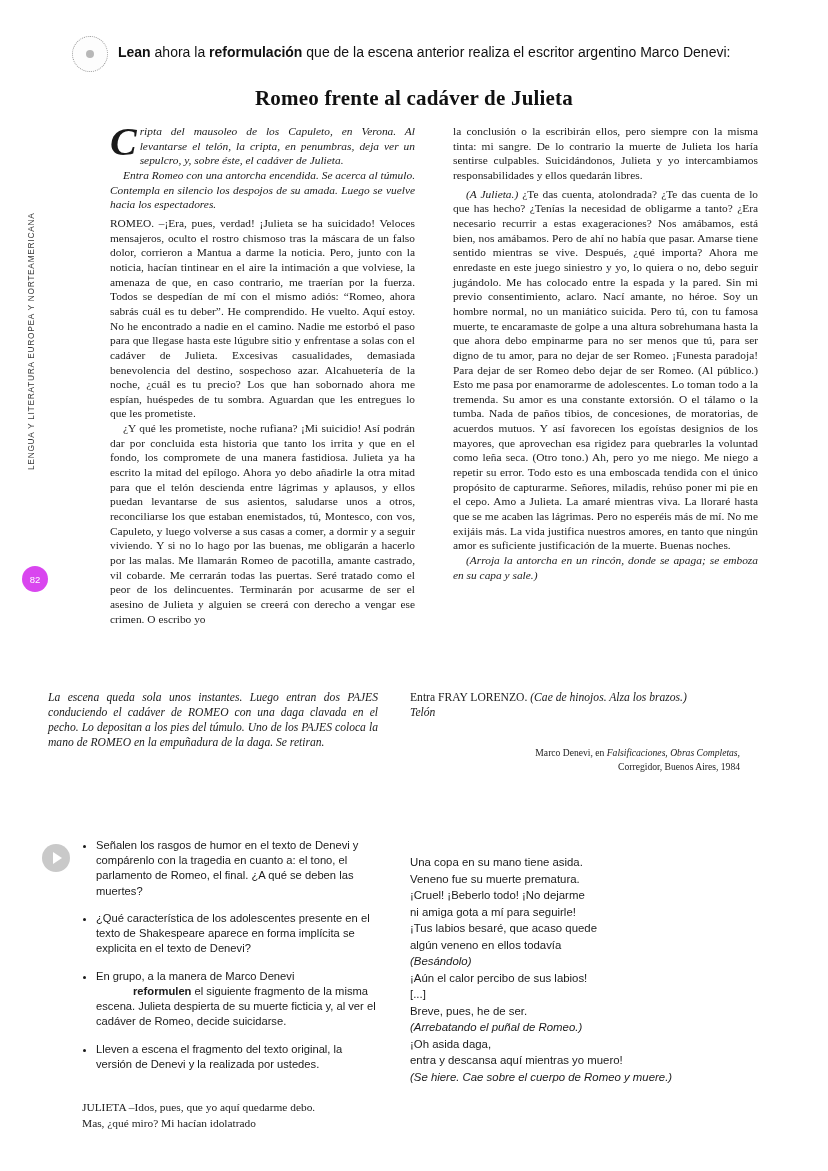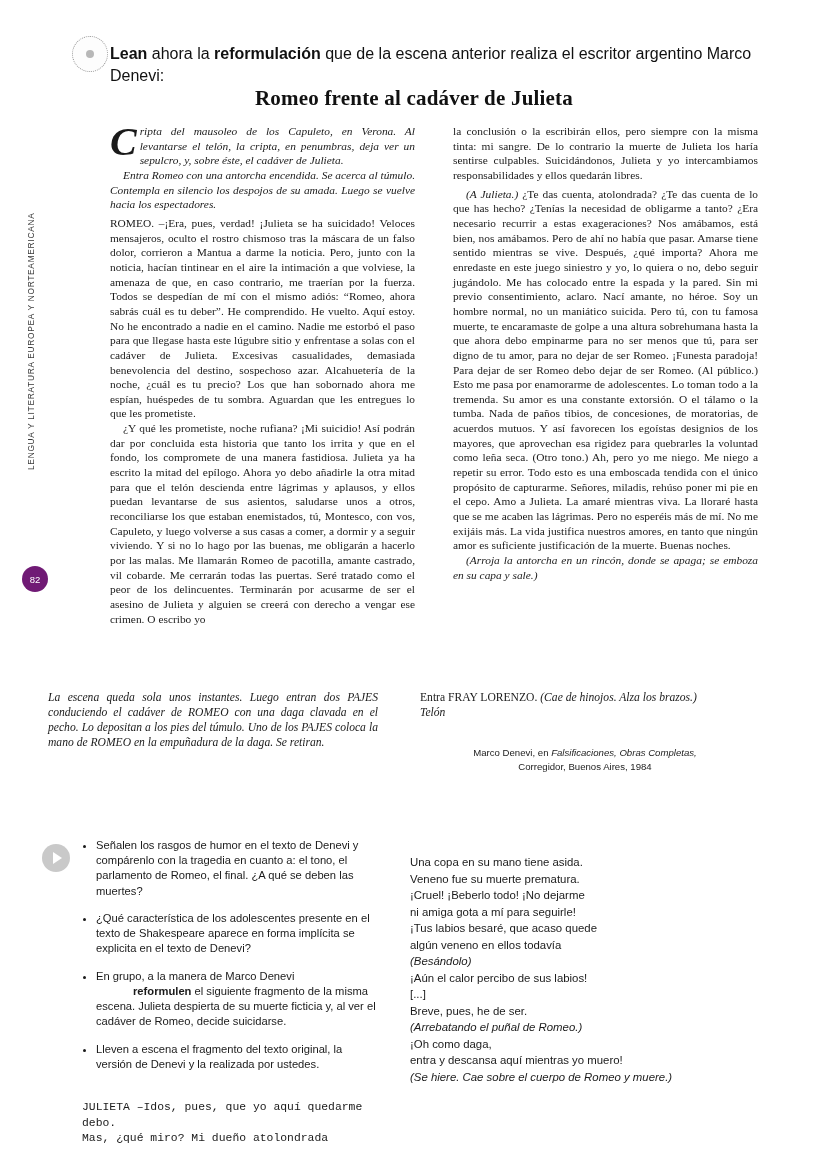--- a/index.html
+++ b/index.html
@@ -4,21 +4,21 @@
 <style>
   html,body{margin:0;padding:0;background:#ffffff;}
   body{width:828px;height:1171px;position:relative;font-family:"Liberation Serif",serif;color:#1a1a1a;}
   .page{position:absolute;inset:0;overflow:hidden;}
 
   
   .intro-row{position:absolute;left:72px;top:40px;width:690px;display:flex;align-items:flex-start;}
   .stamp{width:34px;height:34px;border-radius:50%;border:1px dotted #9a9a9a;flex:0 0 34px;margin-top:-4px;
          display:flex;align-items:center;justify-content:center;background:#fdfdfd;}
   .stamp .dot{width:8px;height:8px;border-radius:50%;background:#b8b8b8;}
-  .intro-text{font-family:"Liberation Sans",sans-serif;font-size:16px;line-height:1.35;margin-left:2px;padding-top:3px;color:#111;}
+  .intro-text{font-family:"Liberation Sans",sans-serif;font-size:14px;line-height:1.35;margin-left:10px;padding-top:3px;color:#111;}
   .intro-text b{font-weight:bold;}
 
   
   .doc-title{position:absolute;left:0;right:0;top:86px;text-align:center;
     font-family:"Liberation Serif",serif;font-weight:bold;font-size:21px;letter-spacing:.2px;color:#111;}
 
   
   .cols{position:absolute;left:110px;top:124px;width:648px;height:500px;}
   .col{position:absolute;top:0;width:305px;font-size:11.4px;line-height:1.285;text-align:justify;}
   .col.left{left:0;}
@@ -27,42 +27,42 @@
   .col p.noind{text-indent:0;}
   .col p.gap{margin-top:4px;}
   .it{font-style:italic;}
   .dropcap-par{position:relative;font-style:italic;}
   .dropcap{float:left;font-size:40px;line-height:31px;font-weight:bold;font-style:italic;
            padding:2px 3px 0 0;font-family:"Liberation Serif",serif;}
 
   
   .side-label{position:absolute;left:26px;top:470px;transform:rotate(-90deg);transform-origin:left top;
     font-family:"Liberation Sans",sans-serif;font-size:8.4px;letter-spacing:.7px;color:#3a3a3a;white-space:nowrap;}
-  .folio{position:absolute;left:22px;top:566px;width:26px;height:26px;border-radius:50%;background:#701a75;
+  .folio{position:absolute;left:22px;top:566px;width:26px;height:26px;border-radius:50%;background:#d946ef;
     color:#fff;font-family:"Liberation Sans",sans-serif;font-size:9.5px;display:flex;align-items:center;justify-content:center;}
 
   
   .lower{position:absolute;left:48px;top:690px;width:716px;}
   .lcol{position:absolute;width:330px;font-size:11.6px;line-height:1.3;text-align:justify;}
   .lleft{left:0;top:0;}
-  .lright{left:362px;top:0;margin-left:10px;}
+  .lright{left:362px;top:0;}
   .lcol p{margin:0;}
-  .credit{margin-top:26px;text-align:center;font-family:Liberation Sans, sans-serif;font-size:9.6px;line-height:1.45;color:#222;}
+  .credit{margin-top:26px;text-align:right;font-family:Liberation Serif, serif;font-size:9.6px;line-height:1.45;color:#222;}
   .credit i{font-style:italic;}
 
   
   .act-wrap{position:absolute;left:48px;top:838px;width:716px;}
   .play-btn{position:absolute;left:-6px;top:6px;width:28px;height:28px;border-radius:50%;background:#c9c9c9;
     display:flex;align-items:center;justify-content:center;}
   .play-btn .tri{width:0;height:0;border-left:9px solid #fff;border-top:6px solid transparent;border-bottom:6px solid transparent;margin-left:3px;}
   .acts{position:absolute;left:34px;top:0;width:296px;font-family:"Liberation Sans",sans-serif;font-size:11.2px;line-height:1.36;}
   .acts li{margin:0 0 12px 0;}
   .acts ul{margin:0;padding-left:14px;list-style:disc;}
   .acts b{font-weight:bold;padding-left:37px;}
-  .jul{position:absolute;left:34px;width:300px;font-family:Liberation Mono, monospace;font-size:11.4px;line-height:1.38;}
+  .jul{position:absolute;left:34px;width:300px;font-family:Liberation Serif, serif;font-size:11.4px;line-height:1.38;}
 
   .verse{position:absolute;left:362px;top:16px;width:340px;font-family:"Liberation Sans",sans-serif;font-size:11.4px;line-height:1.45;}
   .verse div{white-space:pre-wrap;}
   .verse .i{font-style:italic;}
 </style>
 </head>
 <body>
 
 <div class="page">
 
@@ -119,34 +119,34 @@
       <ul>
         <li><span>Señalen los rasgos de humor en el texto de Denevi y compárenlo con la tragedia en cuanto a: el tono, el parlamento de Romeo, el final. ¿A qué se deben las muertes?</span></li>
         <li><span>¿Qué característica de los adolescentes presente en el texto de Shakespeare aparece en forma implícita se explicita en el texto de Denevi?</span></li>
         <li><span>En grupo, a la manera de Marco Denevi </span><b>reformulen</b><span> el siguiente fragmento de la misma escena. Julieta despierta de su muerte ficticia y, al ver el cadáver de Romeo, decide suicidarse.</span></li>
         <li><span>Lleven a escena el fragmento del texto original, la versión de Denevi y la realizada por ustedes.</span></li>
       </ul>
     </div>
 
     <div class="jul" style="top:262px;position:absolute;">
       <div>JULIETA –Idos, pues, que yo aquí quedarme debo.</div>
-      <div>Mas, ¿qué miro? Mi dueño atolondrada</div>
+      <div>Mas, ¿qué miro? Mi hacían idolatrado</div>
     </div>
 
     <div class="verse">
       <div>Una copa en su mano tiene asida.</div>
       <div>Veneno fue su muerte prematura.</div>
       <div>¡Cruel! ¡Beberlo todo! ¡No dejarme</div>
       <div>ni amiga gota a mí para seguirle!</div>
       <div>¡Tus labios besaré, que acaso quede</div>
       <div>algún veneno en ellos todavía</div>
       <div class="i">(Besándolo)</div>
       <div>¡Aún el calor percibo de sus labios!</div>
       <div>[...]</div>
       <div>Breve, pues, he de ser.</div>
       <div class="i">(Arrebatando el puñal de Romeo.)</div>
-      <div>¡Oh como daga,</div>
+      <div>¡Oh asida daga,</div>
       <div>entra y descansa aquí mientras yo muero!</div>
       <div class="i">(Se hiere. Cae sobre el cuerpo de Romeo y muere.)</div>
     </div>
   </div>
 
 </div>
 
 </body></html>

